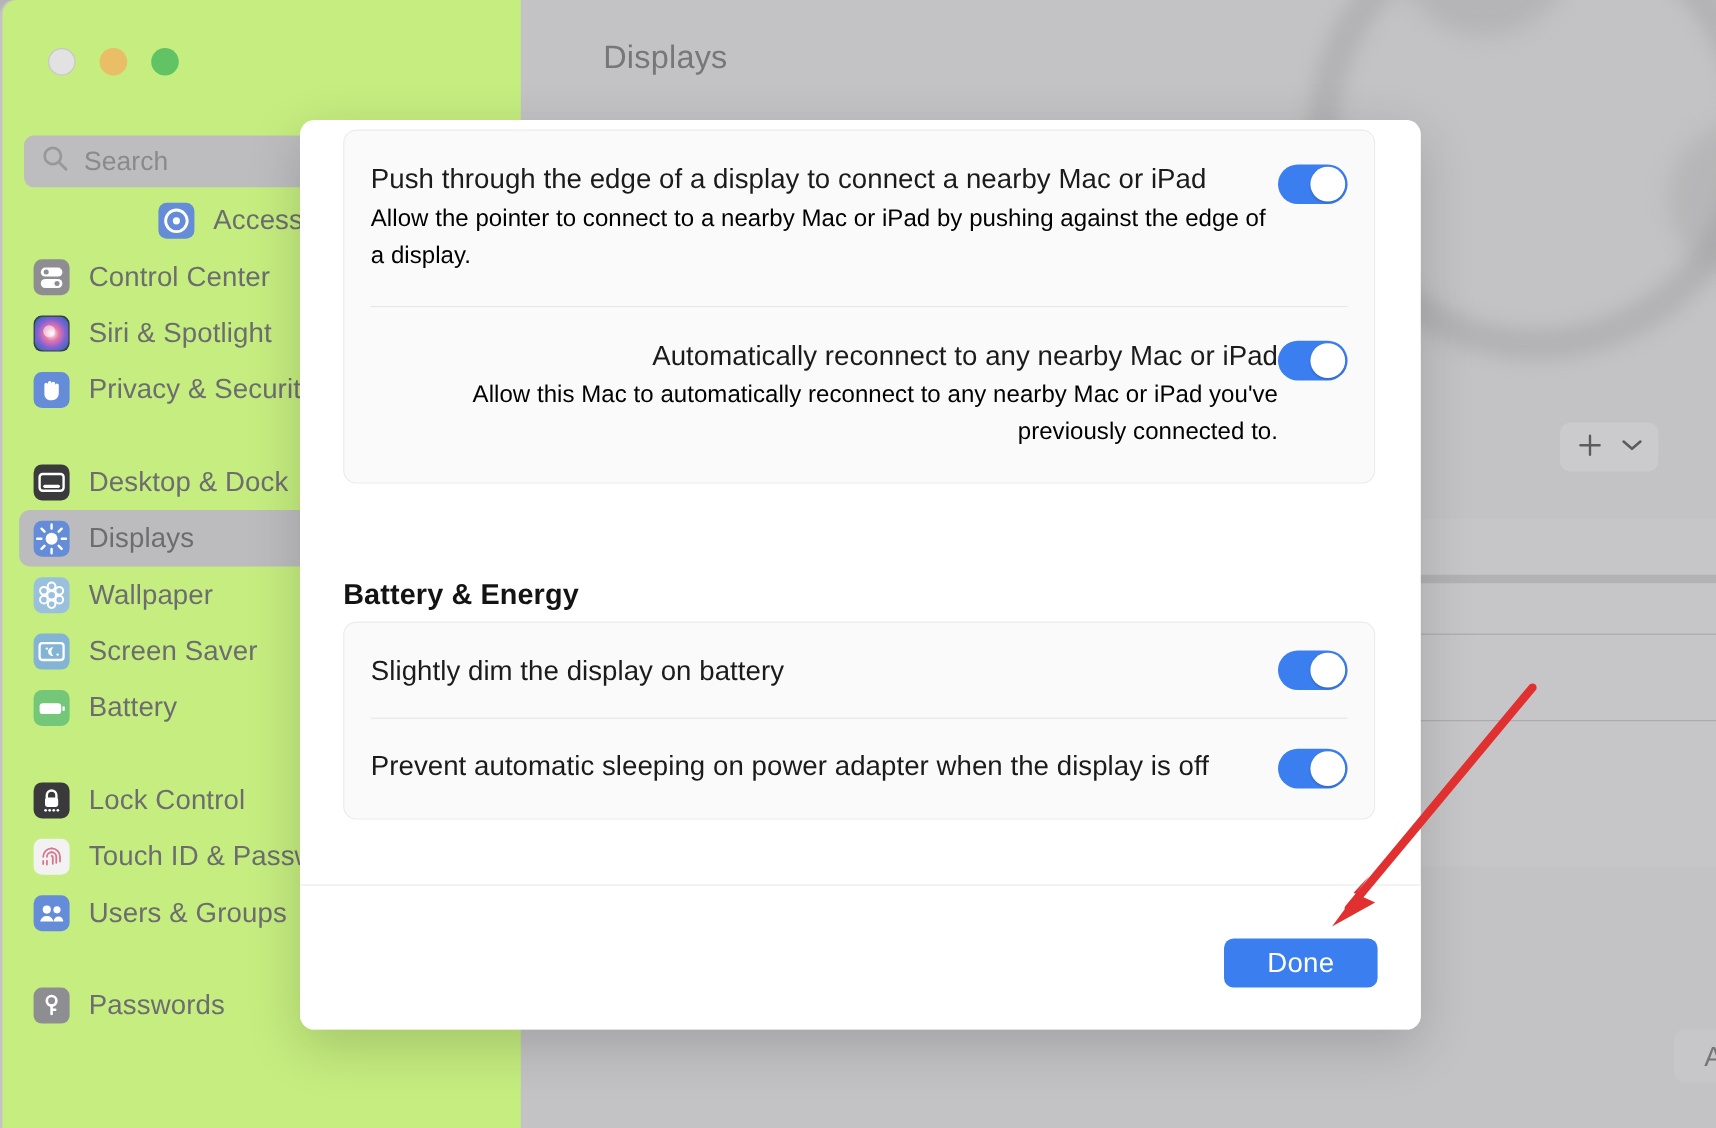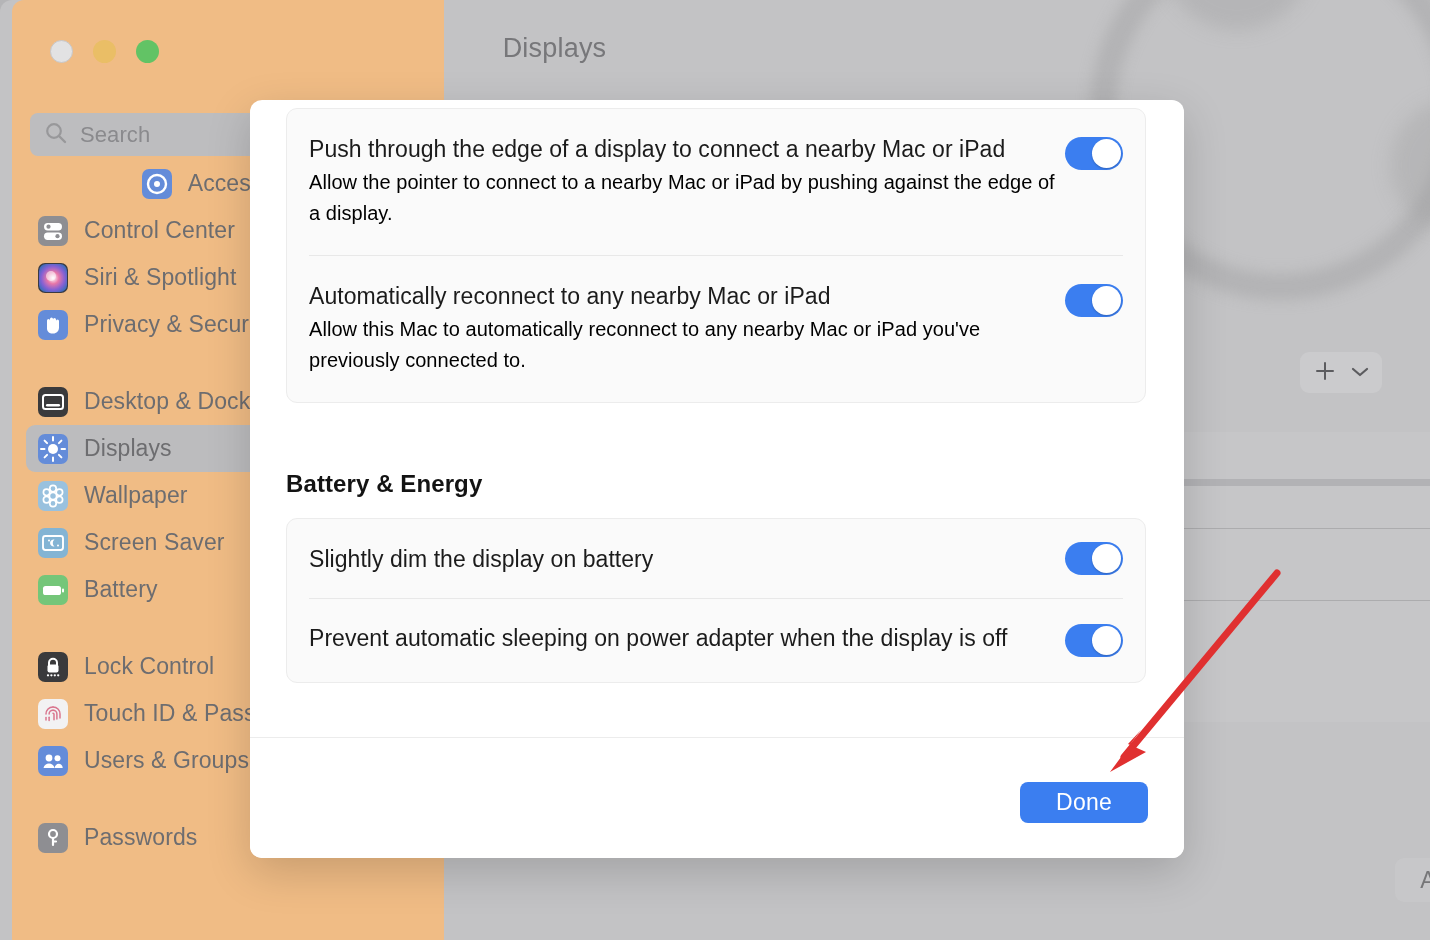--- a/index.html
+++ b/index.html
@@ -35,23 +35,23 @@
     position: absolute;
     left: 0; top: 0;
     width: 1430px; height: 940px;
     background: #c3c3c5;
     border-radius: 12px 12px 0 0;
   }
 
   
   .sidebar {
     position: absolute;
-    left: 12px; top: 0;
+    left: 2px; top: 0;
     width: 432px; height: 940px;
-    background: #fdba74;
+    background: #bef264;
     border-radius: 12px 0 0 0;
   }
   .sidebar-inner {
     position: absolute;
     inset: 0;
     overflow: hidden;
   }
 
   .traffic {
     position: absolute;
@@ -569,30 +569,30 @@
 
       <div class="group" style="top:8px;">
         <div class="row" style="padding-top:24px; padding-bottom:26px;">
           <div class="texts">
             <div class="row-title">Push through the edge of a display to connect a nearby Mac or iPad</div>
             <div class="row-sub">Allow the pointer to connect to a nearby Mac or iPad by pushing against the edge of a display.</div>
           </div>
           <div class="toggle" style="margin-top:4px;"></div>
         </div>
         <div class="row-div"></div>
-        <div class="row" style="padding-top:24px; padding-bottom:26px;">
+        <div class="row" style="padding-top:24px; padding-bottom:26px;text-align:right;">
           <div class="texts">
             <div class="row-title">Automatically reconnect to any nearby Mac or iPad</div>
             <div class="row-sub">Allow this Mac to automatically reconnect to any nearby Mac or iPad you've previously connected to.</div>
           </div>
           <div class="toggle" style="margin-top:4px;"></div>
         </div>
       </div>
 
-      <div class="section-head" style="top:370px;">Battery &amp; Energy</div>
+      <div class="section-head" style="top:382px;">Battery &amp; Energy</div>
 
       <div class="group" style="top:418px;">
         <div class="row" style="padding-top:23px; padding-bottom:23px; align-items:center;">
           <div class="texts">
             <div class="row-title">Slightly dim the display on battery</div>
           </div>
           <div class="toggle"></div>
         </div>
         <div class="row-div"></div>
         <div class="row" style="padding-top:23px; padding-bottom:25px;">

